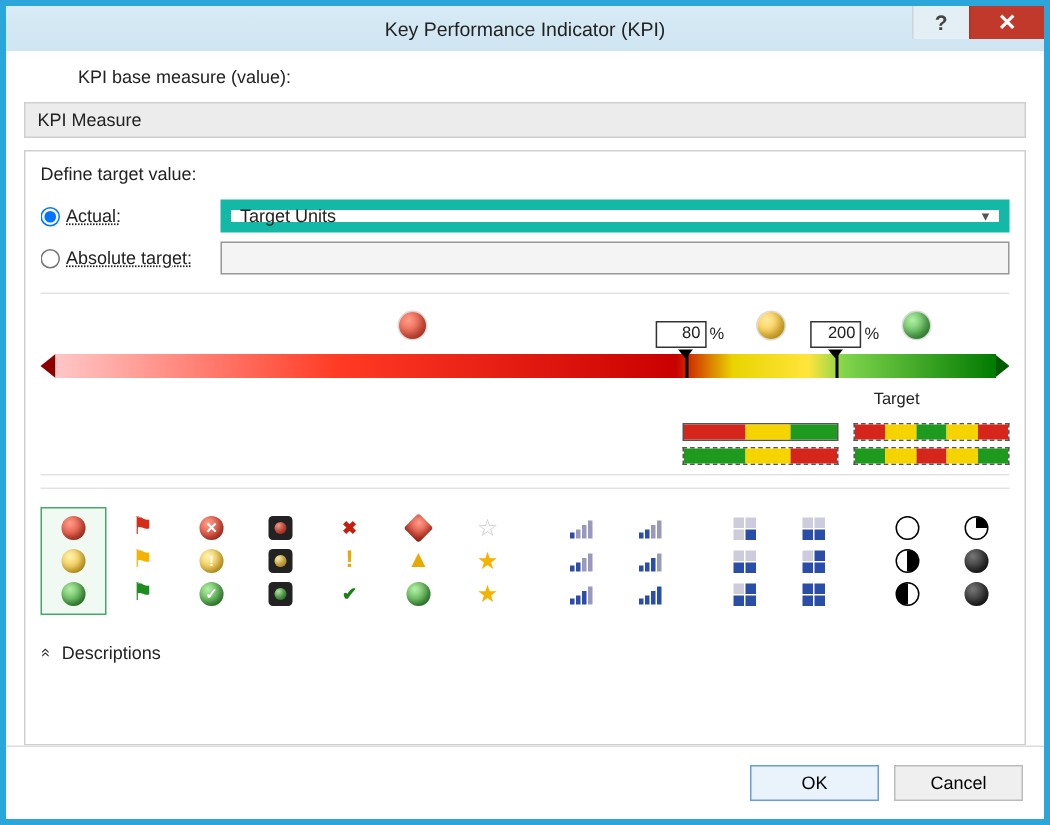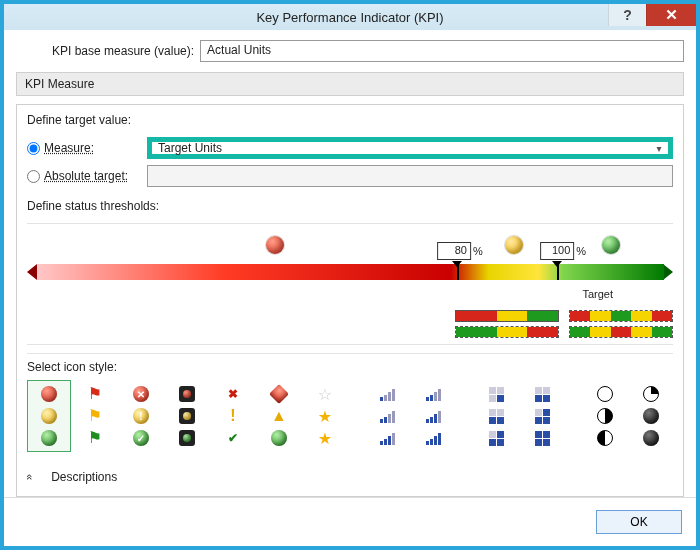--- a/index.html
+++ b/index.html
@@ -21,21 +21,21 @@
   .textbox { flex: 1; height: 22px; border: 1px solid #999; padding: 2px 6px; background: #fff; }
 
   .section-header { background: #ececec; border: 1px solid #cfcfcf; padding: 4px 8px; margin-top: 2px; }
 
   .groupbox { border: 1px solid #cfcfcf; padding: 8px 10px; flex: 1; display: flex; flex-direction: column; gap: 8px; }
 
   .field-label { margin-bottom: 2px; }
   .target-grid { display: grid; grid-template-columns: 120px 1fr; row-gap: 6px; align-items: center; margin-bottom:4px; }
   .radio-row { display: flex; align-items: center; gap: 4px; }
   .radio-row .lbl { text-decoration: underline dotted; }
-  .combobox { display: flex; align-items: center; border: 5px solid #14b8a6; height: 22px; }
+  .combobox { display: flex; align-items: center; border: 7px solid #14b8a6; height: 22px; }
   .combobox .val { flex: 1; padding: 2px 6px; }
   .combobox .arrow { width: 18px; text-align: center; color: #555; font-size: 10px; }
   .disabled-input { background: #f4f4f4; color: #999; }
 
   
   .thresh-wrap { border-top: 1px solid #e3e3e3; border-bottom: 1px solid #e3e3e3; padding: 10px 0 6px 0; display: flex; flex-direction: column; gap: 6px; justify-content: flex-end; }
   .dots-row { height: 22px; position: relative; }
   .dot { width: 18px; height: 18px; border-radius: 50%; position: absolute; top: 2px; box-shadow: inset -3px -3px 5px rgba(0,0,0,0.25), 0 0 0 1px rgba(0,0,0,0.15); }
   .dot.red { background: radial-gradient(circle at 35% 30%, #ff9d89, #d62c1a); }
   .dot.yellow { background: radial-gradient(circle at 35% 30%, #ffe9a0, #f5b301); }
@@ -78,21 +78,21 @@
   .diamond { width:14px;height:14px; transform:rotate(45deg); }
   .flag { font-size:16px; line-height:1; }
   .sq { width:16px;height:16px;border-radius:3px; display:flex;align-items:center;justify-content:center; background:#222; }
   .sq .inner { width:8px;height:8px;border-radius:50%; }
   .bars { display:flex; gap:1px; align-items:flex-end; height:14px; }
   .bars span { width:3px; background:#99b; }
   .grid4 { display:grid; grid-template-columns:7px 7px; grid-template-rows:7px 7px; gap:1px; }
   .grid4 span { background:#ccd; }
   .grid4 span.on { background:#2a4da8; }
 
-  .descriptions { display:flex; align-items:center; gap:18px; padding:4px 0; margin-top:6px; }
+  .descriptions { display:flex; align-items:center; gap:8px; padding:4px 0; margin-top:6px; }
   .chev { font-size:11px; transform:rotate(90deg); display:inline-block; }
 
   .footer { display:flex; justify-content:flex-end; gap:10px; padding:12px 14px; border-top:1px solid #ddd; background:#fff; }
   .footer button { width:86px; height:24px; background:#efefef; border:1px solid #bcbcbc; font-size:12px; }
   .footer button.primary { border:1px solid #6a9edb; background:#eaf2fb; }
 </style>
 </head>
 <body>
 
 <div class="window">
@@ -102,59 +102,57 @@
     <div class="controls">
       <div class="btn help">?</div>
       <div class="btn close">✕</div>
     </div>
   </div>
 
   <div class="content">
 
     <div class="row-base">
       <label>KPI base measure (value):</label>
-      <div class="textbox">Actual Units</div>
     </div>
 
     <div class="section-header">KPI Measure</div>
 
     <div class="groupbox">
 
       <div class="field-label">Define target value:</div>
 
       <div class="target-grid">
         <div class="radio-row">
           <input type="radio" checked="" style="">
-          <span class="lbl">Measure:</span>
+          <span class="lbl">Actual:</span>
         </div>
         <div class="combobox">
           <div class="val">Target Units</div>
           <div class="arrow">▾</div>
         </div>
 
         <div class="radio-row">
           <input type="radio" style="">
           <span class="lbl">Absolute target:</span>
         </div>
         <div class="textbox disabled-input"></div>
       </div>
 
-      <div class="field-label">Define status thresholds:</div>
 
       <div class="thresh-wrap">
         <div class="dots-row">
           <div class="dot red" style="left:37%"></div>
           <div class="dot yellow" style="left:74%"></div>
           <div class="dot green" style="left:89%"></div>
           <div class="tick-input" style="left:67%">
             <div class="box">80</div>
             <div class="pct">%</div>
           </div>
           <div class="tick-input" style="left:83%">
-            <div class="box">100</div>
+            <div class="box">200</div>
             <div class="pct">%</div>
           </div>
         </div>
 
         <div class="bar-outer">
           <div class="arrow-left"></div>
           <div class="bar">
             <div class="marker" style="left:calc(67% - 5px)"></div>
             <div class="marker-line" style="left:67%"></div>
             <div class="marker" style="left:calc(83% - 5px)"></div>
@@ -191,21 +189,20 @@
                 <div class="seg y" style="width:20%"></div>
                 <div class="seg r" style="width:20%"></div>
                 <div class="seg y" style="width:20%"></div>
                 <div class="seg g" style="width:20%"></div>
             </div>
           </div>
         </div>
       </div>
 
       <div class="icon-style-wrap">
-        <div class="field-label">Select icon style:</div>
 
         <div class="icon-grid">
           <div class="icon-col selected">
             <div class="ico">
                 <div class="circle c-red"></div>
               </div>
             <div class="ico">
                 <div class="circle c-yel"></div>
               </div>
             <div class="ico">
@@ -399,15 +396,16 @@
       <div class="descriptions">
         <span class="chev">«</span>
         <span>Descriptions</span>
       </div>
 
     </div>
   </div>
 
   <div class="footer">
     <button class="primary">OK</button>
+    <button>Cancel</button>
   </div>
 
 </div>
 
 </body></html>

